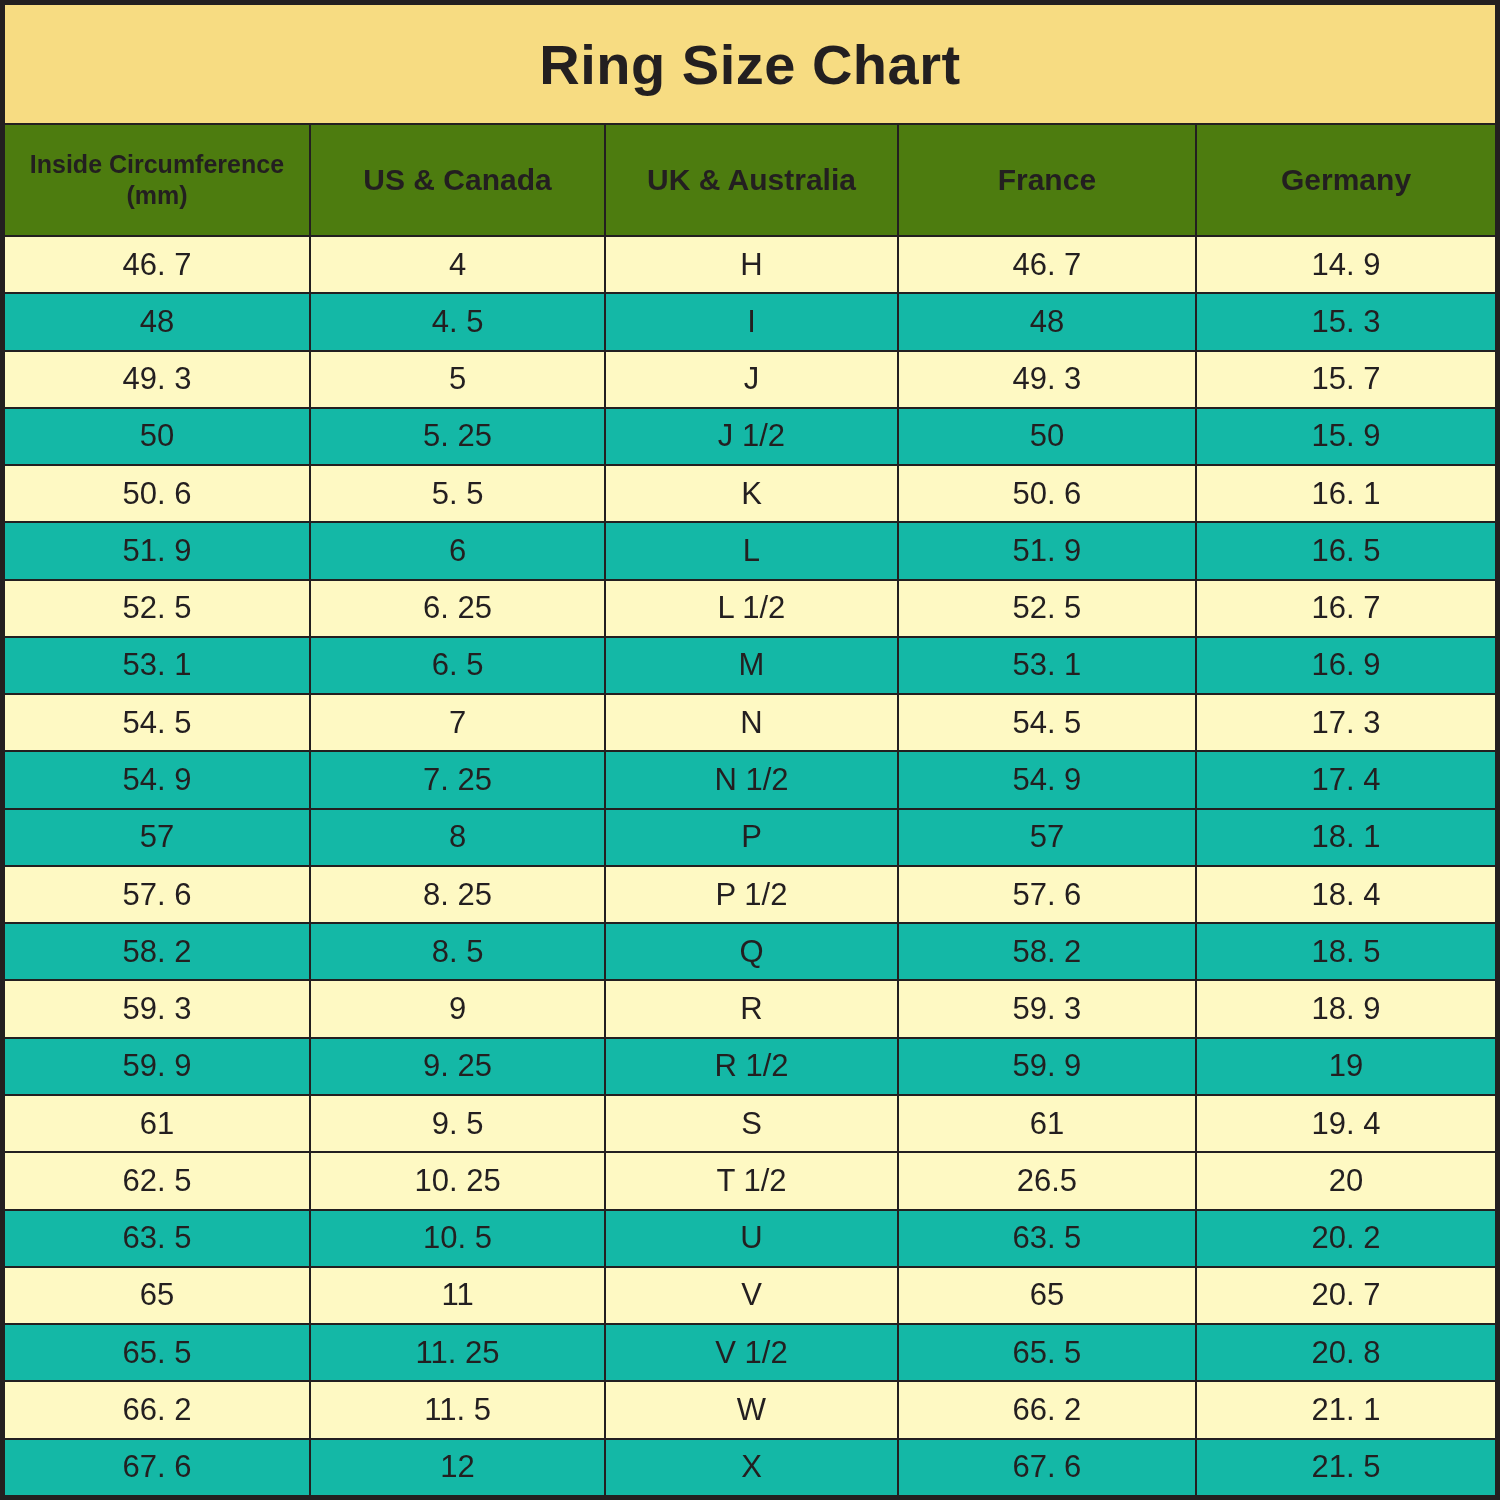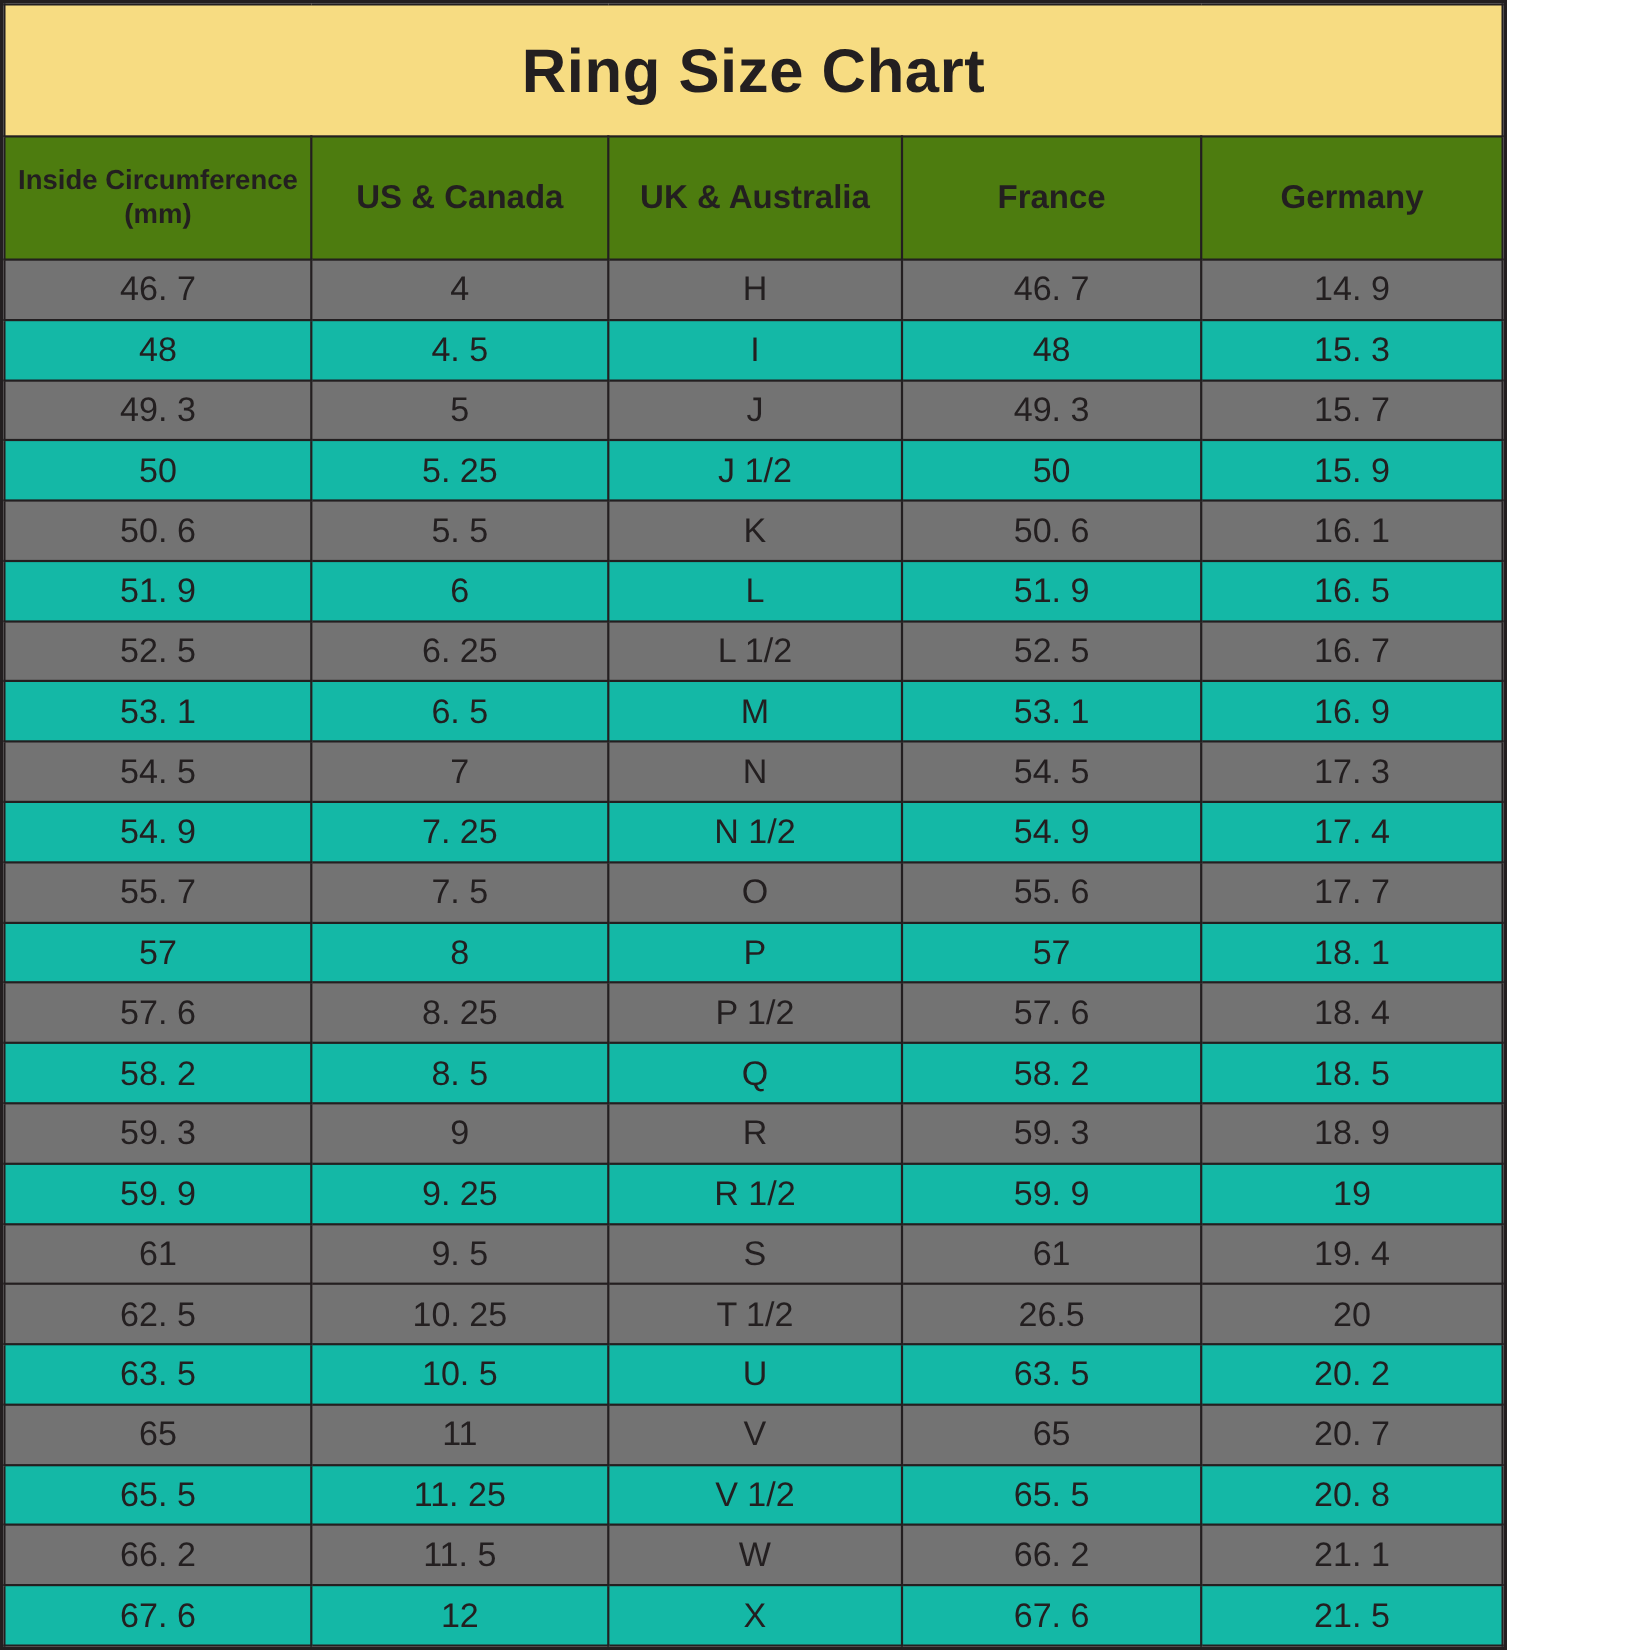--- a/index.html
+++ b/index.html
@@ -7,21 +7,21 @@
     padding: 0;
     background: #ffffff;
   }
   body {
     width: 1500px;
     height: 1500px;
     font-family: "Liberation Sans", sans-serif;
     color: #231f20;
   }
   .chart-wrap {
-    width: 1370px;
+    width: 1500px;
     height: 1500px;
     box-sizing: border-box;
     border: 3px solid #231f20;
     display: flex;
     flex-direction: column;
     justify-content: flex-end;
   }
   table.ring-table {
     width: 100%;
     height: 100%;
@@ -50,21 +50,21 @@
     line-height: 1.25;
   }
   .head-row th.small {
     font-size: 25px;
   }
   tbody td {
     font-size: 31px;
     height: 50px;
   }
   tr.alt td {
-    background: #737373;
+    background: #fef9c3;
   }
   tr.plain td {
     background: #14b8a6;
   }
   .col1 { width: 20.5%; }
   .col2 { width: 19.8%; }
   .col3 { width: 19.6%; }
   .col4 { width: 20.0%; }
   .col5 { width: 20.1%; }
 </style>
@@ -156,27 +156,20 @@
         <td>54. 5</td>
         <td>17. 3</td>
       </tr>
       <tr class="plain">
         <td>54. 9</td>
         <td>7. 25</td>
         <td>N  1/2</td>
         <td>54. 9</td>
         <td>17. 4</td>
       </tr>
-      <tr class="alt">
-        <td>55. 7</td>
-        <td>7. 5</td>
-        <td>O</td>
-        <td>55. 6</td>
-        <td>17. 7</td>
-      </tr>
       <tr class="plain">
         <td>57</td>
         <td>8</td>
         <td>P</td>
         <td>57</td>
         <td>18. 1</td>
       </tr>
       <tr class="alt">
         <td>57. 6</td>
         <td>8. 25</td>

